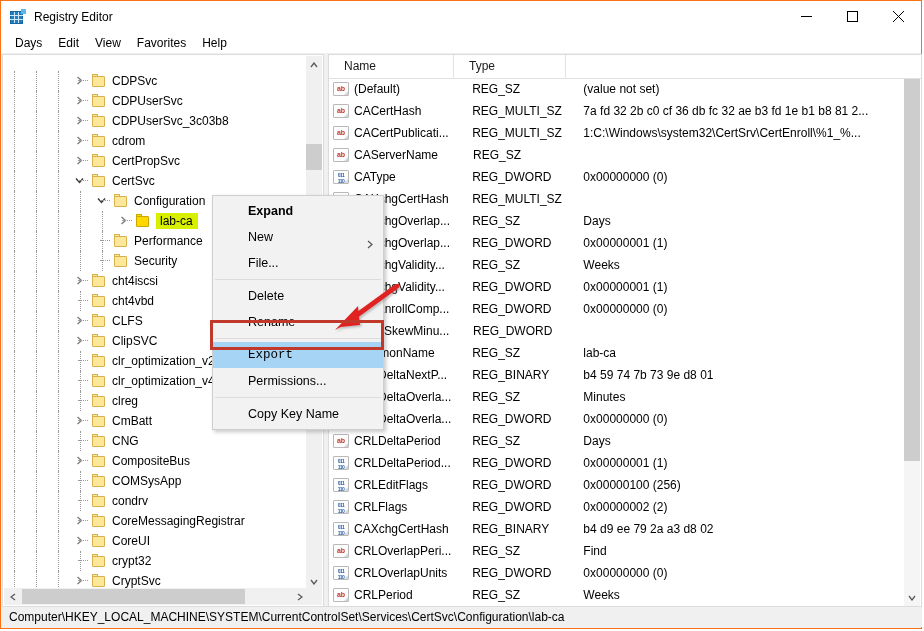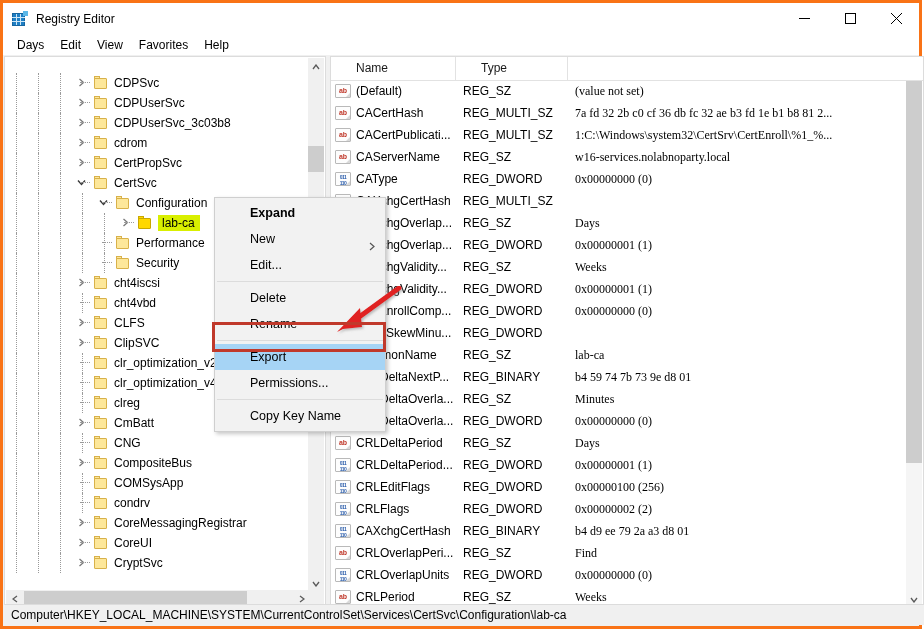--- a/index.html
+++ b/index.html
@@ -10,21 +10,21 @@
     width: 924px; height: 631px;
     font-family: "Liberation Sans", sans-serif;
     font-size: 12px;
     color: #000000;
     overflow: hidden;
     position: relative;
   }
   #app {
     position: absolute; left: 0; top: 0;
     width: 922px; height: 629px;
-    border: 3px solid #f97316;
+    border: 1px solid #f97316;
     background: #f0f0f0;
     box-sizing: border-box;
   }
 
   
   .titlebar {
     position: absolute; left: 0; top: 0;
     width: 100%; height: 31px;
     background: #ffffff;
     display: flex; align-items: center;
@@ -191,21 +191,21 @@
   .list-header {
     position: absolute; left: 0; top: 0;
     width: 592px; height: 23px;
     background: #ffffff;
     border-bottom: 1px solid #e2e2e2;
     display: flex;
   }
   .hcell {
     height: 23px; line-height: 23px;
     font-size: 12px; color: #1a1a1a;
-    padding-left: 25px;
+    padding-left: 15px;
     border-right: 1px solid #e2e2e2;
     box-sizing: border-box;
     overflow: hidden;
   }
   .hcell.c-name { width: 125px; }
   .hcell.c-type { width: 112px; }
   .hcell.c-data { width: 310px; }
   .hcell.c-pad  { width: 45px; border-right: none; }
 
   .list-body {
@@ -214,22 +214,22 @@
   }
   .lrow {
     height: 22px;
     display: flex; align-items: center;
     white-space: nowrap;
   }
   .cell-name {
     width: 125px; display: flex; align-items: center;
     padding-left: 4px; box-sizing: border-box; overflow: hidden;
   }
-  .cell-type { width: 112px; padding-left: 7px; box-sizing: border-box; overflow: hidden; }
-  .cell-data { width: 330px; padding-left: 7px; box-sizing: border-box; overflow: hidden; font-family: Liberation Serif, serif; }
+  .cell-type { width: 112px; padding-left: 7px; box-sizing: border-box; overflow: hidden; margin-left: 12px; }
+  .cell-data { width: 330px; padding-left: 7px; box-sizing: border-box; overflow: hidden; }
   .vicon {
     width: 16px; height: 14px; margin-right: 5px; flex: none;
     border: 1px solid #b9b9b9; background: #fdfdfd;
     position: relative; box-sizing: border-box;
     border-radius: 1px;
     font-size: 7px; line-height: 12px; text-align: center;
     font-family: "Liberation Sans", sans-serif;
     overflow: hidden;
   }
   .vicon.ab { color: #c0392b; font-weight: bold; letter-spacing: -0.2px; }
@@ -268,20 +268,21 @@
   }
   .ctx-item.bold { font-weight: bold; }
   .ctx-item .submenu-arrow {
     position: absolute; right: 10px; top: 8px;
   }
   .ctx-sep {
     height: 1px; background: #dcdcdc; margin: 3px 2px;
   }
   .ctx-item.highlight {
     background: #a6d4f5;
+    font-family: Liberation Mono, monospace;
   }
   .export-box {
     position: absolute;
     left: 209px; top: 319px;
     width: 174px; height: 30px;
     border: 3px solid #c0392b;
     box-sizing: border-box;
     z-index: 60;
     pointer-events: none;
   }
@@ -911,20 +912,40 @@
             <div class="tw">
               <div class="vline" style="left: 11px;"></div>
             </div>
             <div class="tw">
               <div class="vline" style="left: 11px;"></div>
             </div>
             <div class="tw">
               <div class="vline" style="left: 11px;"></div>
             </div>
             <div class="tw">
+              <span class="vline" style="left:11px;"></span>
+              <span class="dotline"></span>
+            </div>
+            <div class="folder">
+              <span class="tab"></span>
+              <span class="body"></span>
+            </div>
+            <span class="tree-label">crypt32</span>
+          </div>
+          <div class="tree-row">
+            <div class="tw">
+              <div class="vline" style="left: 11px;"></div>
+            </div>
+            <div class="tw">
+              <div class="vline" style="left: 11px;"></div>
+            </div>
+            <div class="tw">
+              <div class="vline" style="left: 11px;"></div>
+            </div>
+            <div class="tw">
               <span class="chev">
                 <svg width="9" height="9" viewBox="0 0 9 9">
                   <polyline points="2.5,1 6.5,4.5 2.5,8" fill="none" stroke="#787878" stroke-width="1.3"></polyline>
                 </svg>
               </span>
               <span class="dotline"></span>
             </div>
             <div class="folder">
               <span class="tab"></span>
               <span class="body"></span>
@@ -993,21 +1014,20 @@
             </div>
             <div class="cell-type lbl">REG_MULTI_SZ</div>
             <div class="cell-data lbl">1:C:\Windows\system32\CertSrv\CertEnroll\%1_%...</div>
           </div>
           <div class="lrow">
             <div class="cell-name">
               <span class="vicon ab">ab<span class="fold"></span></span>
               <span class="lbl">CAServerName</span>
             </div>
             <div class="cell-type lbl">REG_SZ</div>
-            <div class="cell-data lbl">w16-services.nolabnoparty.local</div>
           </div>
           <div class="lrow">
             <div class="cell-name">
               <span class="vicon bin" style="font-size: 5px; line-height: 6px; padding-top: 1px;">011<br>110<span class="fold"></span></span>
               <span class="lbl">CAType</span>
             </div>
             <div class="cell-type lbl">REG_DWORD</div>
             <div class="cell-data lbl">0x00000000 (0)</div>
           </div>
           <div class="lrow">
@@ -1128,21 +1148,21 @@
             </div>
             <div class="cell-type lbl">REG_DWORD</div>
             <div class="cell-data lbl">0x00000002 (2)</div>
           </div>
           <div class="lrow">
             <div class="cell-name">
               <span class="vicon bin" style="font-size: 5px; line-height: 6px; padding-top: 1px;">011<br>110<span class="fold"></span></span>
               <span class="lbl">CAXchgCertHash</span>
             </div>
             <div class="cell-type lbl">REG_BINARY</div>
-            <div class="cell-data lbl">b4 d9 ee 79 2a a3 d8 01</div>
+            <div class="cell-data lbl">b4 d9 ee 79 2a a3 d8 02</div>
           </div>
           <div class="lrow">
             <div class="cell-name">
               <span class="vicon ab">ab<span class="fold"></span></span>
               <span class="lbl">CRLOverlapPeri...</span>
             </div>
             <div class="cell-type lbl">REG_SZ</div>
             <div class="cell-data lbl">Find</div>
           </div>
           <div class="lrow">
@@ -1179,21 +1199,21 @@
       </div>
     </div>
 
   </div>
 
   <div class="ctx" id="ctx-menu">
       <div class="ctx-item bold"><span>Expand</span></div>
       <div class="ctx-item"><span>New</span><span class="submenu-arrow"><svg width="6" height="9" viewBox="0 0 6 9">
             <polyline points="1,1 5,4.5 1,8" fill="none" stroke="#555" stroke-width="1.2"></polyline>
           </svg></span></div>
-      <div class="ctx-item"><span>Edit...</span></div>
+      <div class="ctx-item"><span>File...</span></div>
       <div class="ctx-sep"></div>
       <div class="ctx-item"><span>Delete</span></div>
       <div class="ctx-item"><span>Rename</span></div>
       <div class="ctx-sep"></div>
       <div class="ctx-item highlight"><span>Export</span></div>
       <div class="ctx-item"><span>Permissions...</span></div>
       <div class="ctx-sep"></div>
       <div class="ctx-item"><span>Copy Key Name</span></div>
     </div>
 

